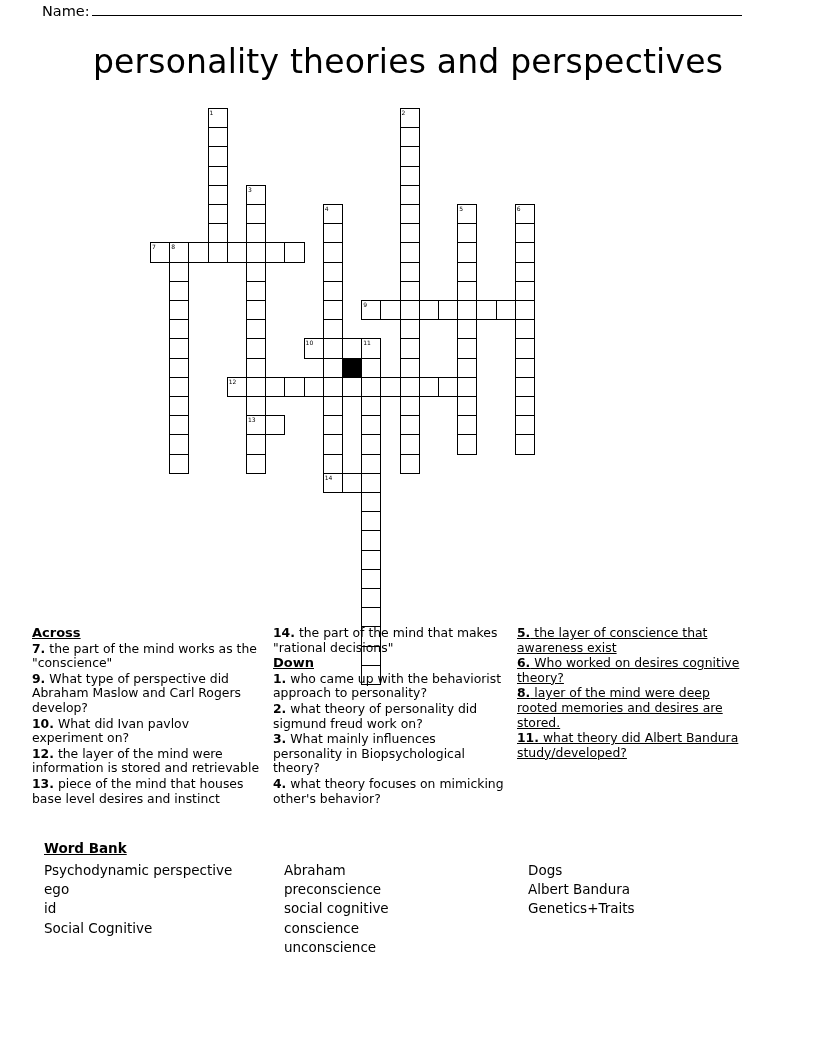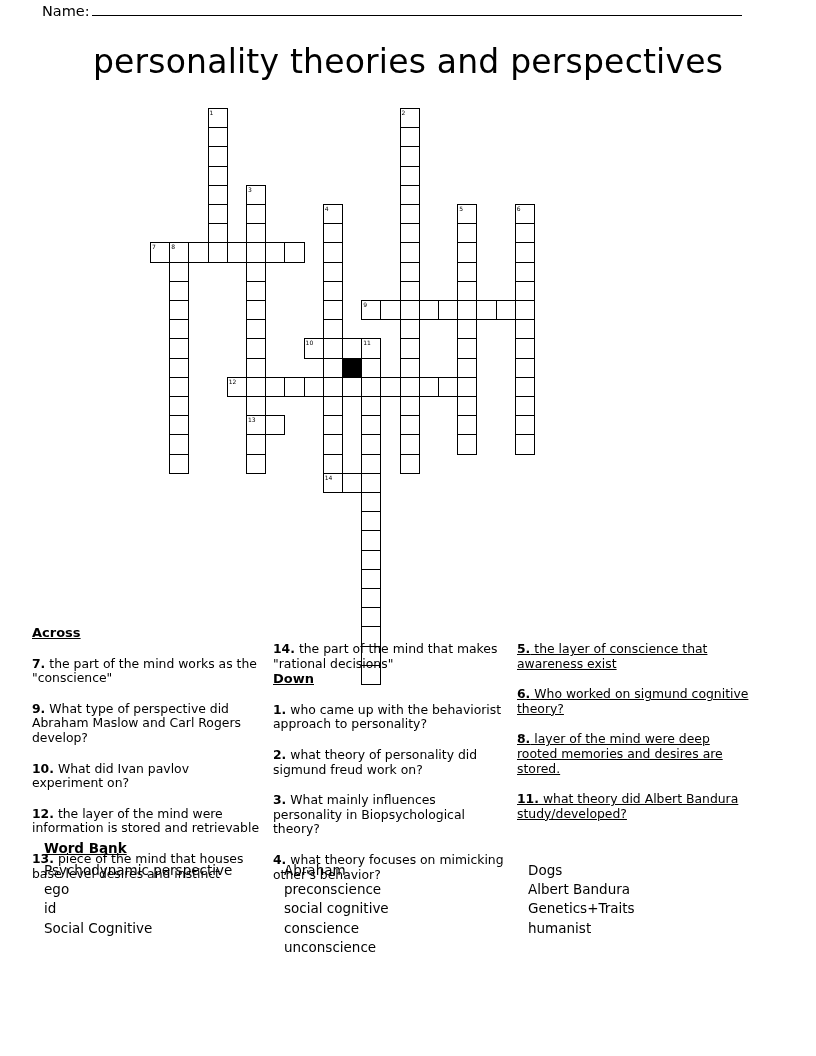--- a/index.html
+++ b/index.html
@@ -105,21 +105,21 @@
   .clue-col.c3 { width: 246px; padding-left: 3px; text-decoration: underline; }
   .section-head {
     font-weight: bold;
     text-decoration: underline;
     font-size: 13px;
     display: block;
     margin: 0 0 1px 0;
   }
   .clue {
     display: block;
-    margin: 16px 0 1px 0;
+    margin: 0 0 1px 0;
   }
   .clue b { font-weight: bold; }
 
   
   .wordbank {
     position: absolute;
     left: 44px;
     top: 840px;
     width: 728px;
   }
@@ -336,21 +336,21 @@
     <div class="clue-col c2" id="clue-col-2">
         <span class="clue"><b>14.</b><span> the part of the mind that makes "rational decisions"</span></span>
         <span class="section-head">Down</span>
         <span class="clue"><b>1.</b><span> who came up with the behaviorist approach to personality?</span></span>
         <span class="clue"><b>2.</b><span> what theory of personality did sigmund freud work on?</span></span>
         <span class="clue"><b>3.</b><span> What mainly influences personality in Biopsychological theory?</span></span>
         <span class="clue"><b>4.</b><span> what theory focuses on mimicking other's behavior?</span></span>
       </div>
     <div class="clue-col c3" id="clue-col-3">
         <span class="clue"><b>5.</b><span> the layer of conscience that awareness exist</span></span>
-        <span class="clue"><b>6.</b><span> Who worked on sigmund cognitive theory?</span></span>
+        <span class="clue"><b>6.</b><span> Who worked on desires cognitive theory?</span></span>
         <span class="clue"><b>8.</b><span> layer of the mind were deep rooted memories and desires are stored.</span></span>
         <span class="clue"><b>11.</b><span> what theory did Albert Bandura study/developed?</span></span>
       </div>
   </div>
 
   <div class="wordbank">
     <span class="wb-head">Word Bank</span>
     <div class="wb-cols" id="wb-cols">
         <div class="wb-col">
           <span class="wb-item">Psychodynamic perspective</span>
@@ -362,18 +362,17 @@
           <span class="wb-item">Abraham</span>
           <span class="wb-item">preconscience</span>
           <span class="wb-item">social cognitive</span>
           <span class="wb-item">conscience</span>
           <span class="wb-item">unconscience</span>
         </div>
         <div class="wb-col c3">
           <span class="wb-item">Dogs</span>
           <span class="wb-item">Albert Bandura</span>
           <span class="wb-item">Genetics+Traits</span>
-          <span class="wb-item">humanist</span>
         </div>
       </div>
   </div>
 
 </div>
 
 </body></html>

